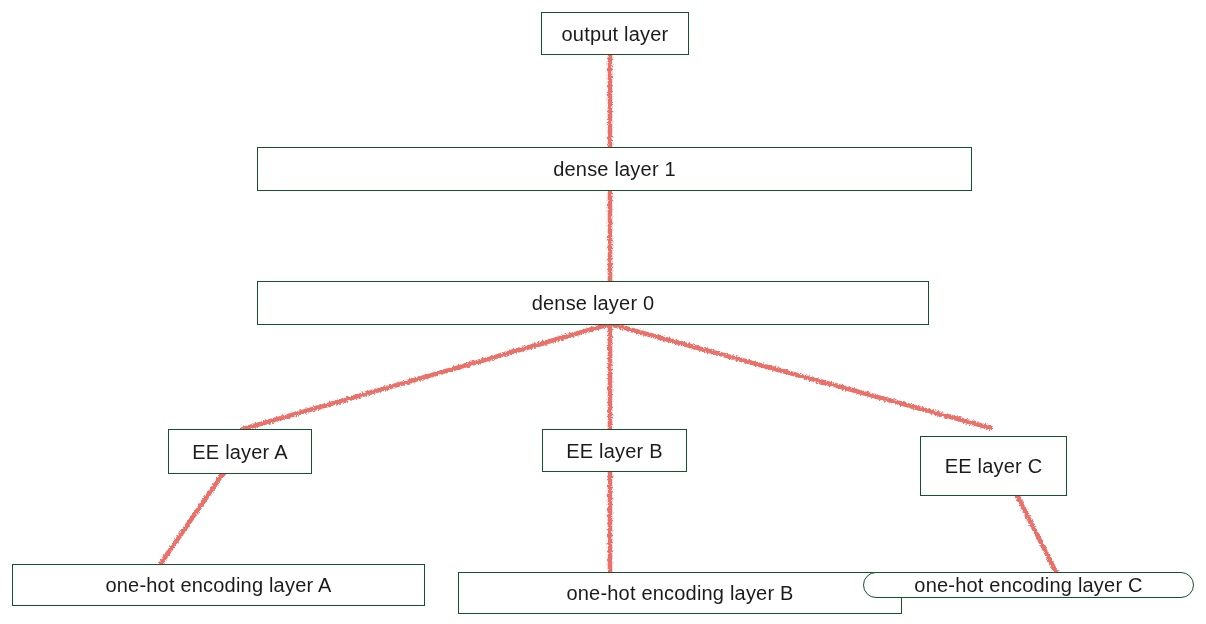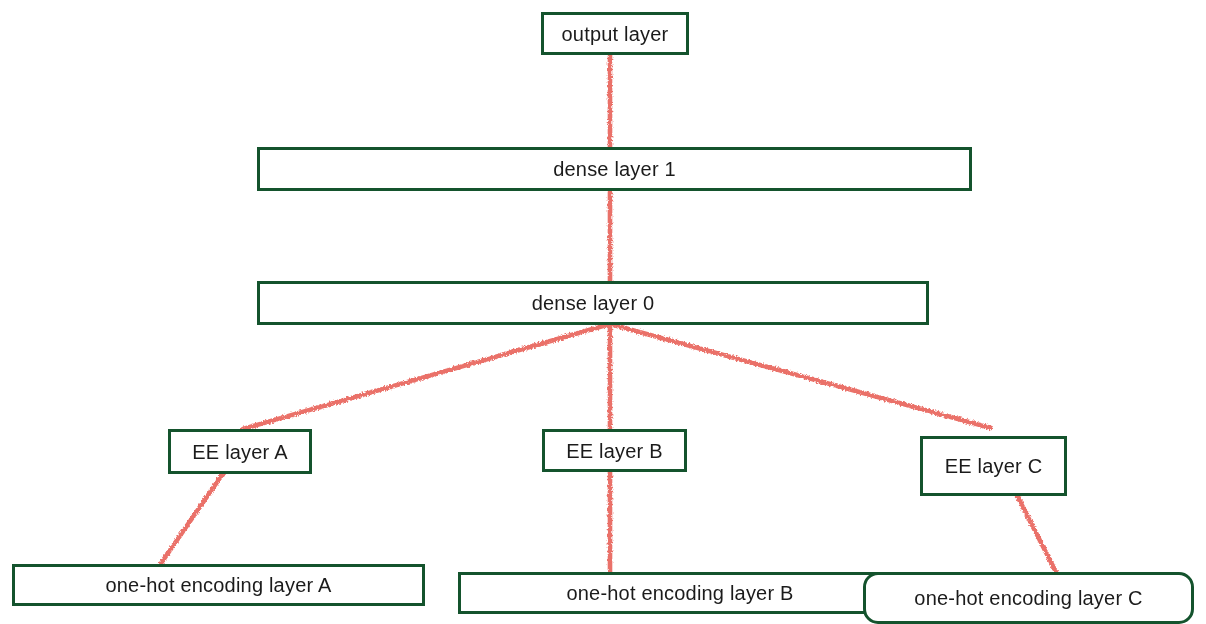--- a/index.html
+++ b/index.html
@@ -20,21 +20,21 @@
     left: 0;
     top: 0;
     width: 1206px;
     height: 624px;
     display: block;
   }
   .node {
     position: absolute;
     box-sizing: border-box;
     background: #ffffff;
-    border: 3px solid #14532d;
+    border: 1px solid #14532d;
     display: flex;
     align-items: center;
     justify-content: center;
     font-size: 20px;
     line-height: 1;
     color: #1b1b1b;
     letter-spacing: 0.2px;
     white-space: nowrap;
   }
 </style>
@@ -87,17 +87,17 @@
   </div>
 
   <div class="node" style="left:12px; top:564px; width:413px; height:42px;">
     <span>one-hot encoding layer A</span>
   </div>
 
   <div class="node" style="left:458px; top:572px; width:444px; height:42px;">
     <span>one-hot encoding layer B</span>
   </div>
 
-  <div class="node" style="left:863px; top:572px; width:331px; height:52px;border-radius:15px;">
+  <div class="node" style="left:863px; top:572px; width:331px; height:26px;border-radius:15px;">
     <span>one-hot encoding layer C</span>
   </div>
 
 </div>
 
 </body></html>

